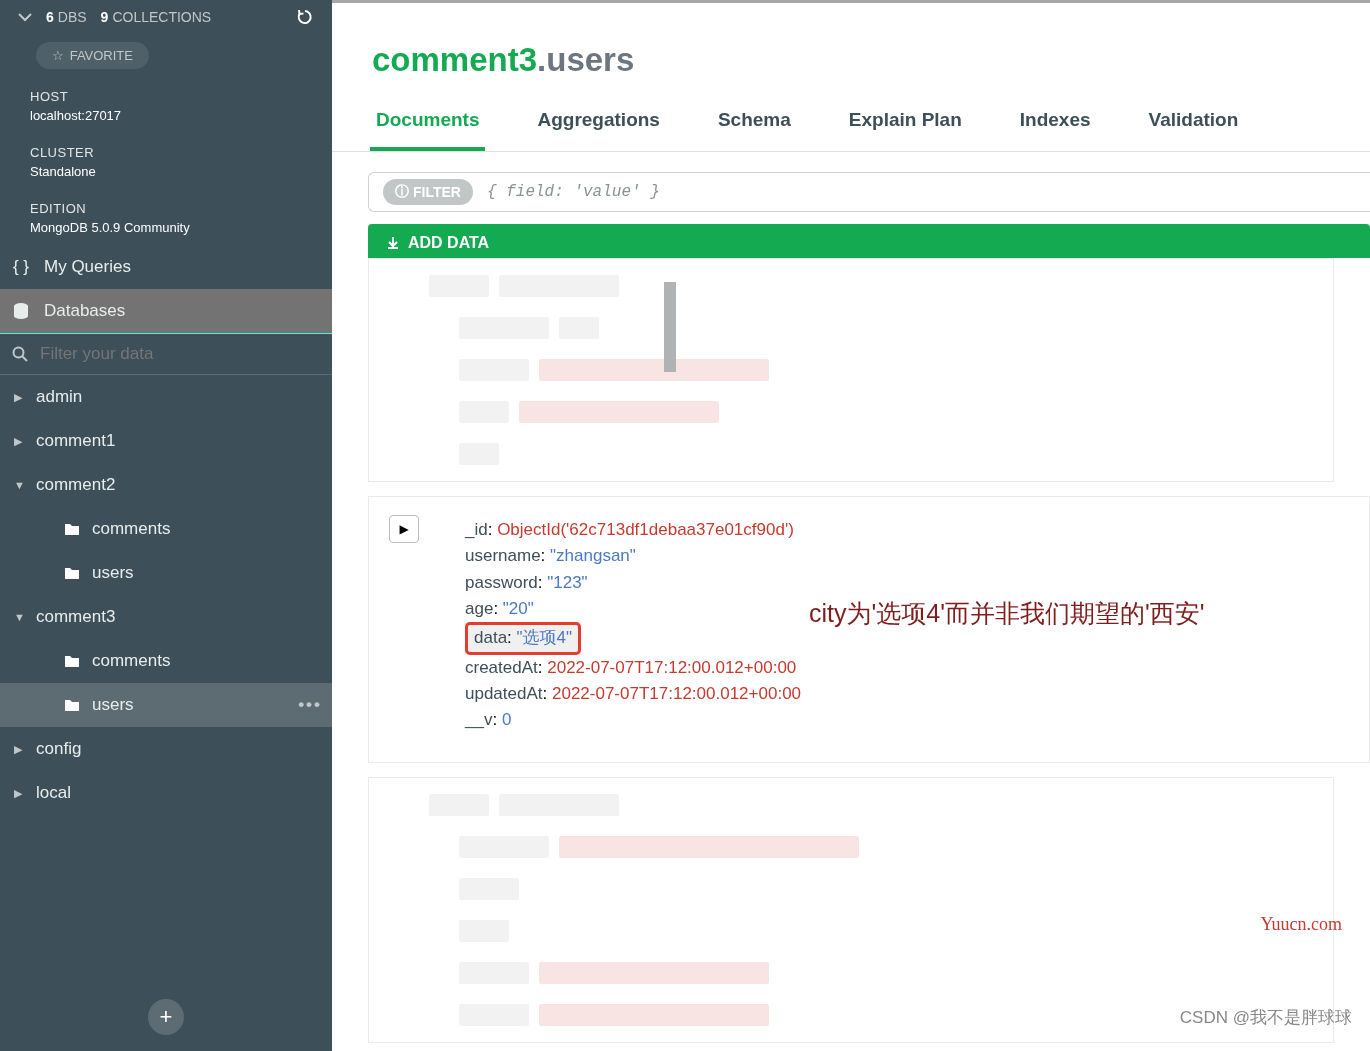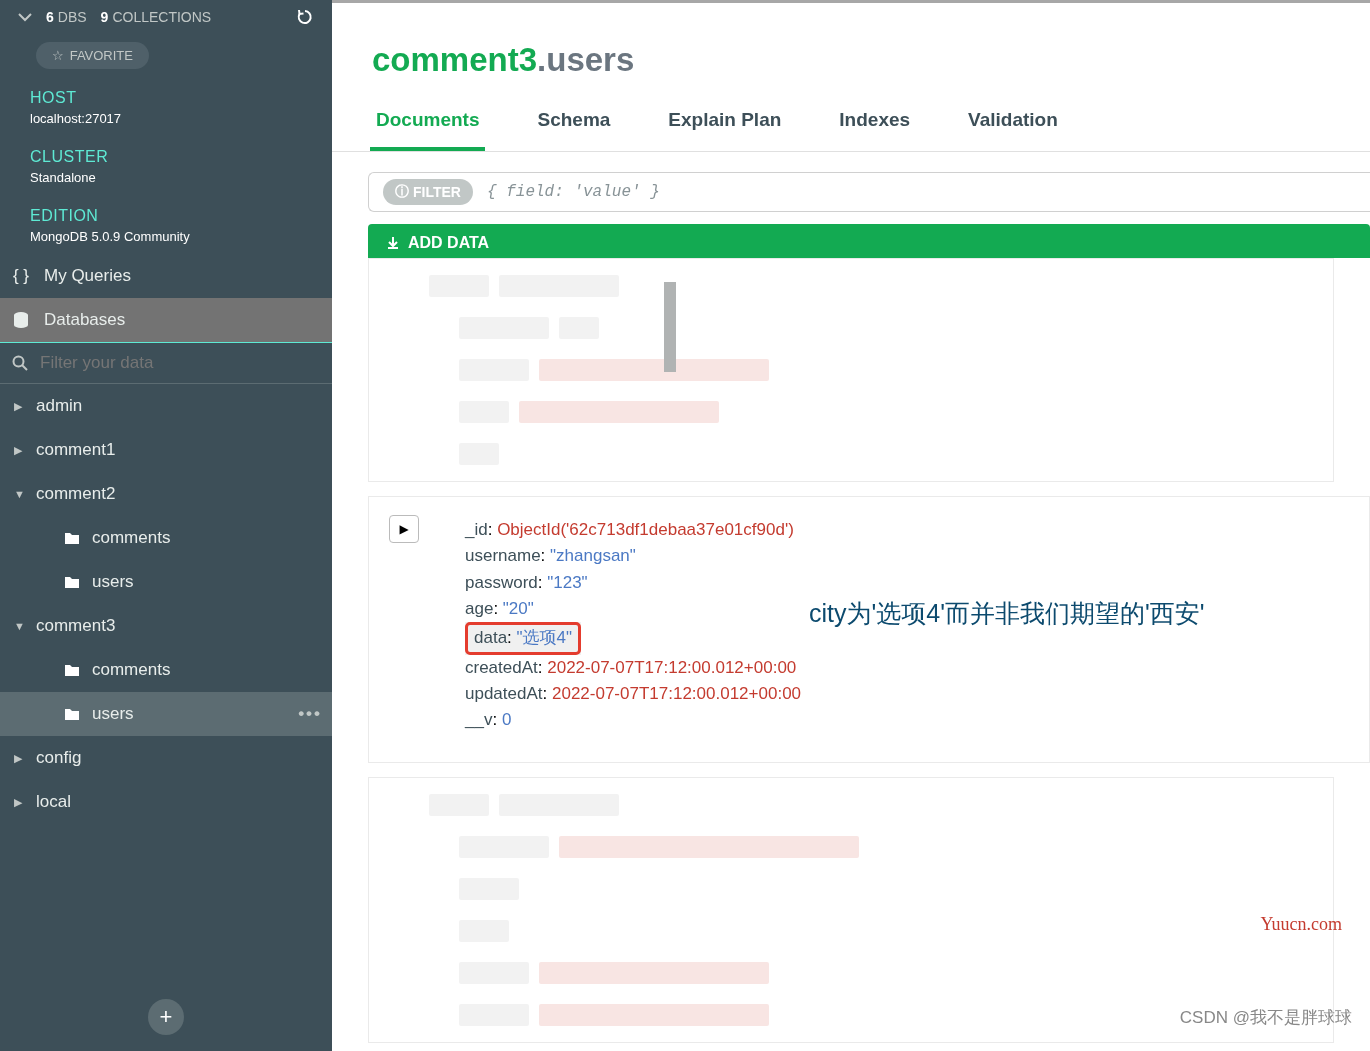--- a/index.html
+++ b/index.html
@@ -4,21 +4,21 @@
 <style>
 * { margin: 0; padding: 0; box-sizing: border-box; font-family: -apple-system, BlinkMacSystemFont, "Segoe UI", Arial, sans-serif; }
 body { display: flex; width: 1370px; height: 1051px; overflow: hidden; background: #fff; }
 .sidebar { width: 332px; background: #3d4f58; color: #fff; display: flex; flex-direction: column; }
 .sidebar-header { padding: 8px 18px; display: flex; align-items: center; gap: 14px; font-size: 14px; color: #c1c7c6; }
 .sidebar-header .chevron { color: #c1c7c6; }
 .sidebar-header b { color: #fff; font-weight: 700; margin-right: 4px; }
 .refresh-icon { margin-left: auto; color: #fff; font-size: 18px; }
 .favorite-btn { margin: 8px 0 8px 36px; background: #4f6069; border-radius: 18px; padding: 6px 16px; font-size: 13px; color: #c1c7c6; display: inline-flex; align-items: center; gap: 6px; width: fit-content; }
 .info-block { padding: 12px 30px 10px; }
-.info-label { font-size: 16px; color: #5eead4; letter-spacing: 0.5px; margin-bottom: 4px; }
+.info-label { font-size: 13px; color: #e5e5e5; letter-spacing: 0.5px; margin-bottom: 4px; }
 .info-value { font-size: 13px; color: #fff; }
 .nav-row { display: flex; align-items: center; gap: 14px; padding: 12px 12px; font-size: 17px; color: #e8edeb; }
 .nav-row.active { background: #737373; }
 .nav-icon { width: 18px; display: flex; justify-content: center; }
 .filter-row { display: flex; align-items: center; gap: 12px; padding: 10px 12px; border-top: 1px solid #5eead4; border-bottom: 1px solid #5c6c72; }
 .filter-input { background: transparent; border: none; color: #889397; font-size: 17px; flex: 1; outline: none; }
 .tree { flex: 1; overflow: auto; }
 .tree-item { display: flex; align-items: center; padding: 12px 10px 12px 14px; font-size: 17px; color: #e8edeb; cursor: pointer; gap: 10px; }
 .tree-item.sub { padding-left: 64px; gap: 12px; }
 .tree-item.selected { background: #5c6c72; }
@@ -44,21 +44,21 @@
 .doc-card { margin: 0 0 14px 36px; background: #fff; border: 1px solid #eaeaea; padding: 20px 28px 28px; position: relative; }
 .expand-btn { position: absolute; left: 20px; top: 18px; width: 30px; height: 28px; border: 1px solid #bbb; border-radius: 4px; display: flex; align-items: center; justify-content: center; font-size: 12px; }
 .doc-body { margin-left: 68px; font-family: "Courier New", monospace; font-size: 17px; line-height: 1.55; }
 .doc-body .key { color: #3d4f58; }
 .doc-body .oid { color: #c43b2f; text-align: center; }
 .doc-body .str { color: #4b79c4; }
 .doc-body .date { color: #c43b2f; }
 .doc-body .num { color: #4b79c4; }
 .city-row { background: #f0f0f0; display: inline-block; }
 .city-highlight { border: 3px solid #e43c2e; border-radius: 5px; padding: 0 6px; display: inline-block; }
-.annotation { position: absolute; top: 100px; left: 440px; color: #0c4a6e; font-size: 25px; font-family: "Microsoft YaHei", sans-serif; }
+.annotation { position: absolute; top: 100px; left: 440px; color: #7f1d1d; font-size: 25px; font-family: "Microsoft YaHei", sans-serif; }
 .watermark1 { position: absolute; bottom: 116px; right: 28px; color: #c43b2f; font-size: 18px; font-family: serif; }
 .watermark2 { position: absolute; bottom: 22px; right: 18px; color: #888; font-size: 17px; }
 svg { display: block; }
 </style>
 </head>
 <body>
 
 <div class="sidebar">
   <div class="sidebar-header">
     <span class="chevron">
@@ -182,20 +182,21 @@
 
 <div class="main">
   <div class="scroll-indicator"></div>
 
   <div class="title-area">
     <span class="title-main">comment3</span><span class="title-sub">.users</span>
   </div>
 
   <div class="tabs">
     <div class="tab active">Documents</div>
+    <div class="tab">Aggregations</div>
     <div class="tab">Schema</div>
     <div class="tab">Explain Plan</div>
     <div class="tab">Indexes</div>
     <div class="tab">Validation</div>
   </div>
 
   <div class="filter-bar">
     <span class="filter-badge">
       <span>ⓘ</span>
       <span>FILTER</span>

